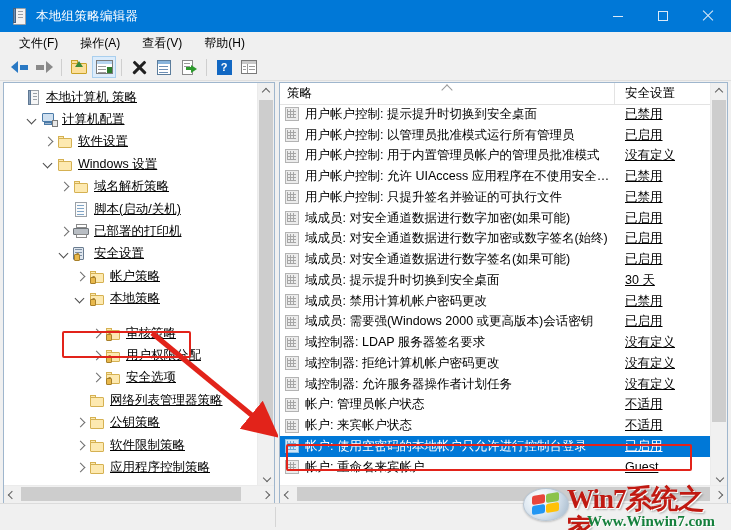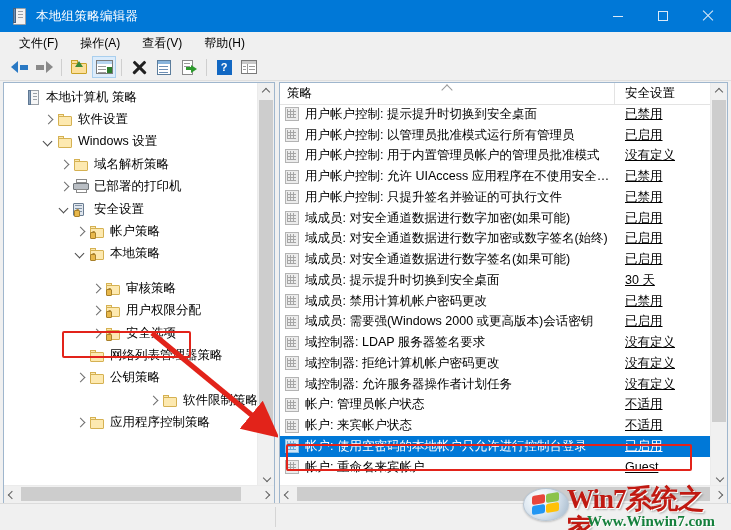--- a/index.html
+++ b/index.html
@@ -116,21 +116,21 @@
   .tree{position:absolute;left:0;top:0;right:16px;bottom:17px;overflow:hidden;padding-top:3px;}
   .tnode{height:22.4px;display:flex;align-items:center;white-space:nowrap;font-size:12.5px;cursor:default;}
   .chev{width:14px;height:14px;flex:none;position:relative;display:block;}
   .chev.none{visibility:hidden;}
   .chev:before{
     content:"";position:absolute;left:4px;top:3.5px;width:6px;height:6px;
     border-right:1.4px solid #6d6d6d;border-bottom:1.4px solid #6d6d6d;
     transform:rotate(-45deg);
   }
   .chev.open:before{transform:rotate(45deg);left:3px;top:3px;border-color:#4a4a4a;}
-  .tlabel{margin-left:4px;}
+  .tlabel{margin-left:4px;text-decoration:underline;}
 
   
   .ti{width:17px;height:15px;flex:none;position:relative;margin-left:2px;}
   .ti-folder .f{position:absolute;left:1px;bottom:1px;width:14px;height:10px;background:#fde9b0;border:1px solid #d5b152;box-sizing:border-box;border-radius:0 1px 1px 1px;}
   .ti-folder .tab{position:absolute;left:1px;top:2px;width:6px;height:3px;background:#fde9b0;border:1px solid #d5b152;border-bottom:none;box-sizing:border-box;}
   .ti-lock .lk{position:absolute;left:1px;bottom:0px;width:6px;height:7px;background:#e8b84b;border:1px solid #a8802a;box-sizing:border-box;border-radius:1px;}
   .ti-lock .sh{position:absolute;left:2.5px;bottom:5px;width:3px;height:3px;border:1px solid #a8802a;border-bottom:none;border-radius:2px 2px 0 0;box-sizing:border-box;}
   .ti-doc .pg{position:absolute;left:3px;top:0;width:11px;height:15px;background:#f6f6f6;border:1px solid #9aa0a6;box-sizing:border-box;}
   .ti-doc .bar{position:absolute;left:3px;top:0;width:3px;height:15px;background:#8ca3bd;border:1px solid #5f7893;box-sizing:border-box;}
   .ti-doc .l{position:absolute;left:8px;top:3px;width:4px;height:1px;background:#9aa0a6;box-shadow:0 3px 0 #9aa0a6,0 6px 0 #9aa0a6;}
@@ -314,20 +314,29 @@
       <div class="tree" id="tree">
           <div class="tnode" style="padding-left: 5px;">
             <span class="chev none"></span>
             <span class="ti ti-doc">
               <i class="pg"></i>
               <i class="bar"></i>
               <i class="l"></i>
             </span>
             <span class="tlabel">本地计算机 策略</span>
           </div>
+          <div class="tnode" style="padding-left: 21px;">
+            <span class="chev open"></span>
+            <span class="ti ti-pc">
+              <i class="mon"></i>
+              <i class="base"></i>
+              <i class="pl"></i>
+            </span>
+            <span class="tlabel">计算机配置</span>
+          </div>
           <div class="tnode" style="padding-left: 37px;">
             <span class="chev "></span>
             <span class="ti ti-folder">
               <i class="tab"></i>
               <i class="f"></i>
             </span>
             <span class="tlabel">软件设置</span>
           </div>
           <div class="tnode" style="padding-left: 37px;">
             <span class="chev open"></span>
@@ -337,20 +346,28 @@
             </span>
             <span class="tlabel">Windows 设置</span>
           </div>
           <div class="tnode" style="padding-left: 53px;">
             <span class="chev "></span>
             <span class="ti ti-folder">
               <i class="tab"></i>
               <i class="f"></i>
             </span>
             <span class="tlabel">域名解析策略</span>
+          </div>
+          <div class="tnode" style="padding-left: 53px;">
+            <span class="chev none"></span>
+            <span class="ti ti-script">
+              <i class="pg"></i>
+              <i class="l"></i>
+            </span>
+            <span class="tlabel">脚本(启动/关机)</span>
           </div>
           <div class="tnode" style="padding-left: 53px;">
             <span class="chev "></span>
             <span class="ti ti-print">
               <i class="top"></i>
               <i class="bd"></i>
               <i class="out"></i>
             </span>
             <span class="tlabel">已部署的打印机</span>
           </div>
@@ -423,21 +440,21 @@
             <span class="tlabel">网络列表管理器策略</span>
           </div>
           <div class="tnode" style="padding-left: 69px;">
             <span class="chev "></span>
             <span class="ti ti-folder">
               <i class="tab"></i>
               <i class="f"></i>
             </span>
             <span class="tlabel">公钥策略</span>
           </div>
-          <div class="tnode" style="padding-left: 51px; justify-content: flex-end;">
+          <div class="tnode" style="padding-left: 69px;">
             <span class="chev "></span>
             <span class="ti ti-folder">
               <i class="tab"></i>
               <i class="f"></i>
             </span>
             <span class="tlabel">软件限制策略</span>
           </div>
           <div class="tnode" style="padding-left: 69px;">
             <span class="chev "></span>
             <span class="ti ti-folder">

